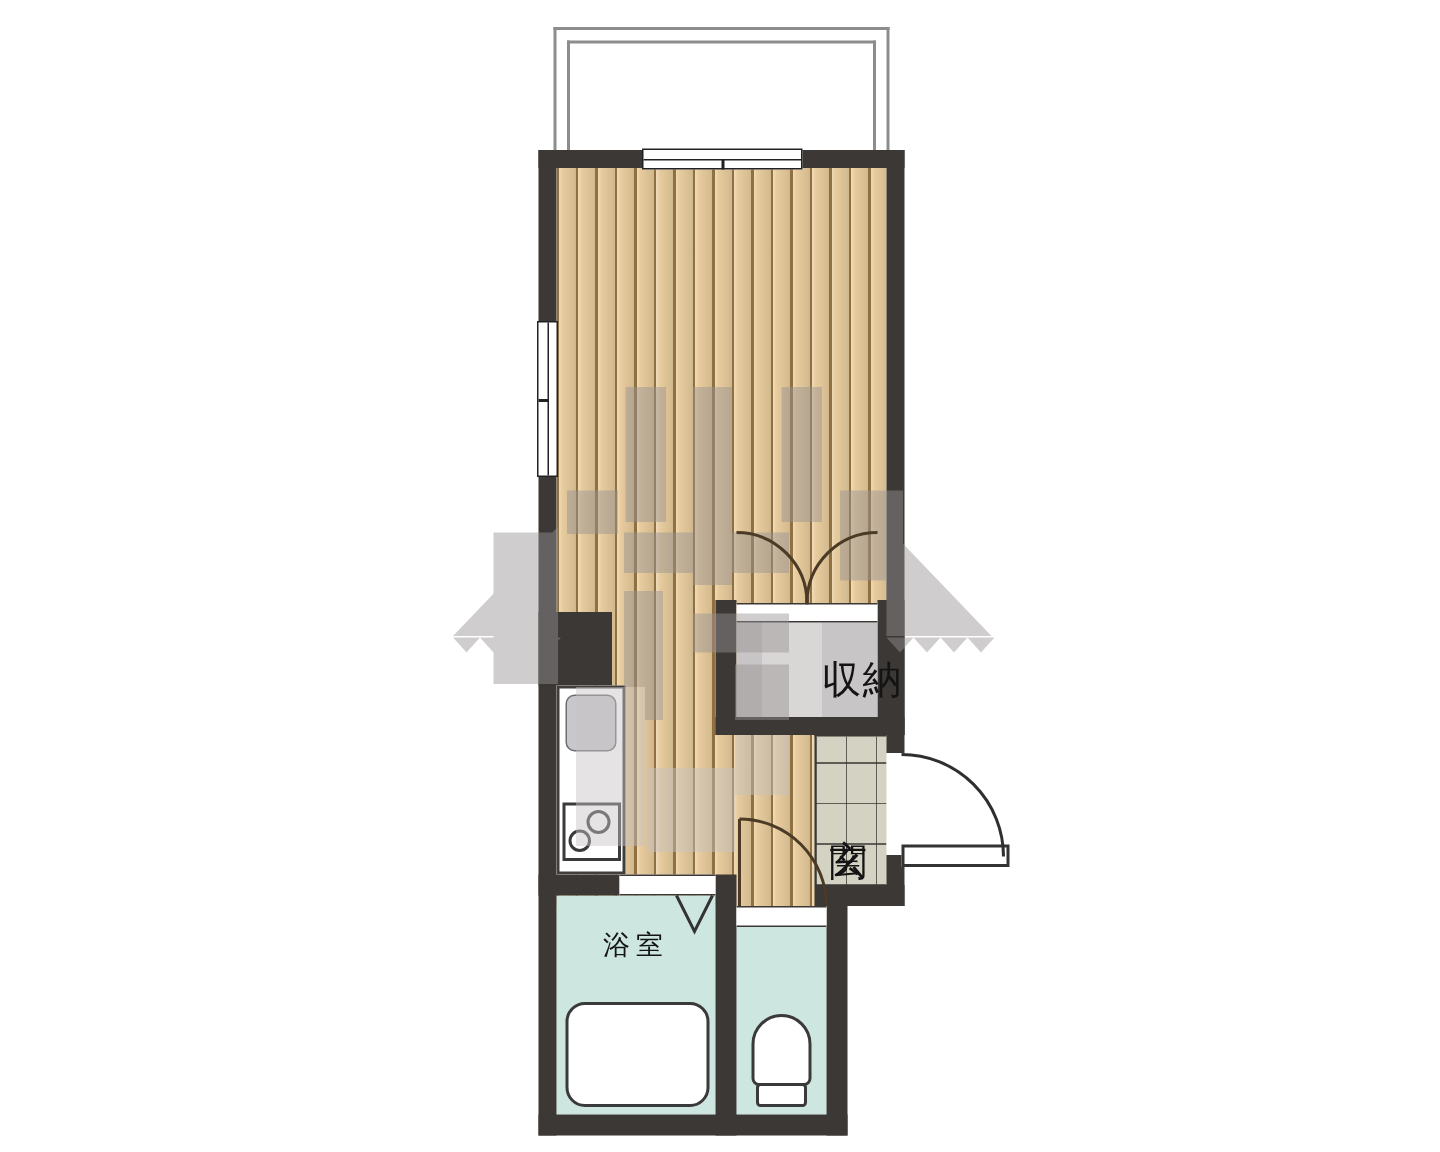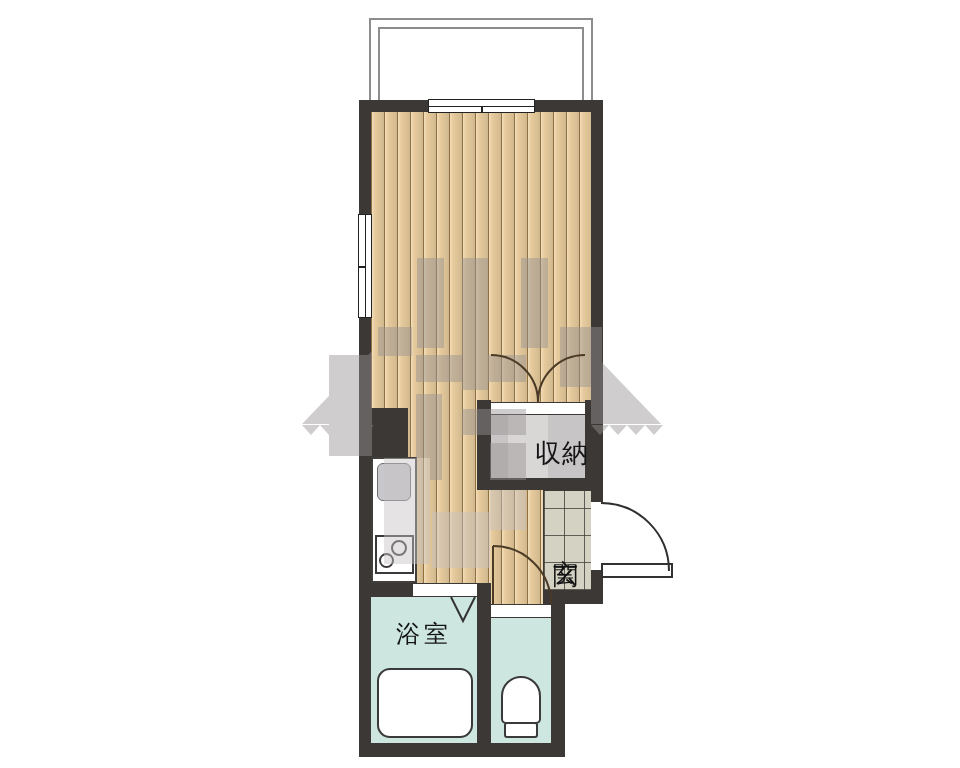--- a/index.html
+++ b/index.html
@@ -117,17 +117,17 @@
     <g fill="none" stroke="#4a3a26" stroke-width="2">
       <path d="M493,546 L493,604"></path>
       <path d="M493,546 A58,58 0 0 1 551,604"></path>
     </g>
 
     <path d="M601,503 A68,68 0 0 1 669,571" fill="none" stroke="#2f2f2f" stroke-width="2"></path>
 
     <path d="M451,597 L463,621 L475,597" fill="none" stroke="#333" stroke-width="2"></path>
   </svg>
 
-  <div class="label" style="left:480px;top:436px;width:94px;font-size:26px;letter-spacing:1px;padding-left:35px;">収納</div>
+  <div class="label" style="left:493px;top:436px;width:94px;font-size:26px;letter-spacing:1px;padding-left:35px;">収納</div>
   <div class="label vlabel" style="left:552px;top:503px;width:30px;height:82px;font-size:25px;letter-spacing:5px;">玄関</div>
-  <div class="label" style="left:371px;top:618px;width:106px;font-size:24px;letter-spacing:4px;">浴室</div>
+  <div class="label" style="left:371px;top:618px;width:106px;font-size:18px;letter-spacing:4px;">浴室</div>
 
 </div>
 
 </body></html>

